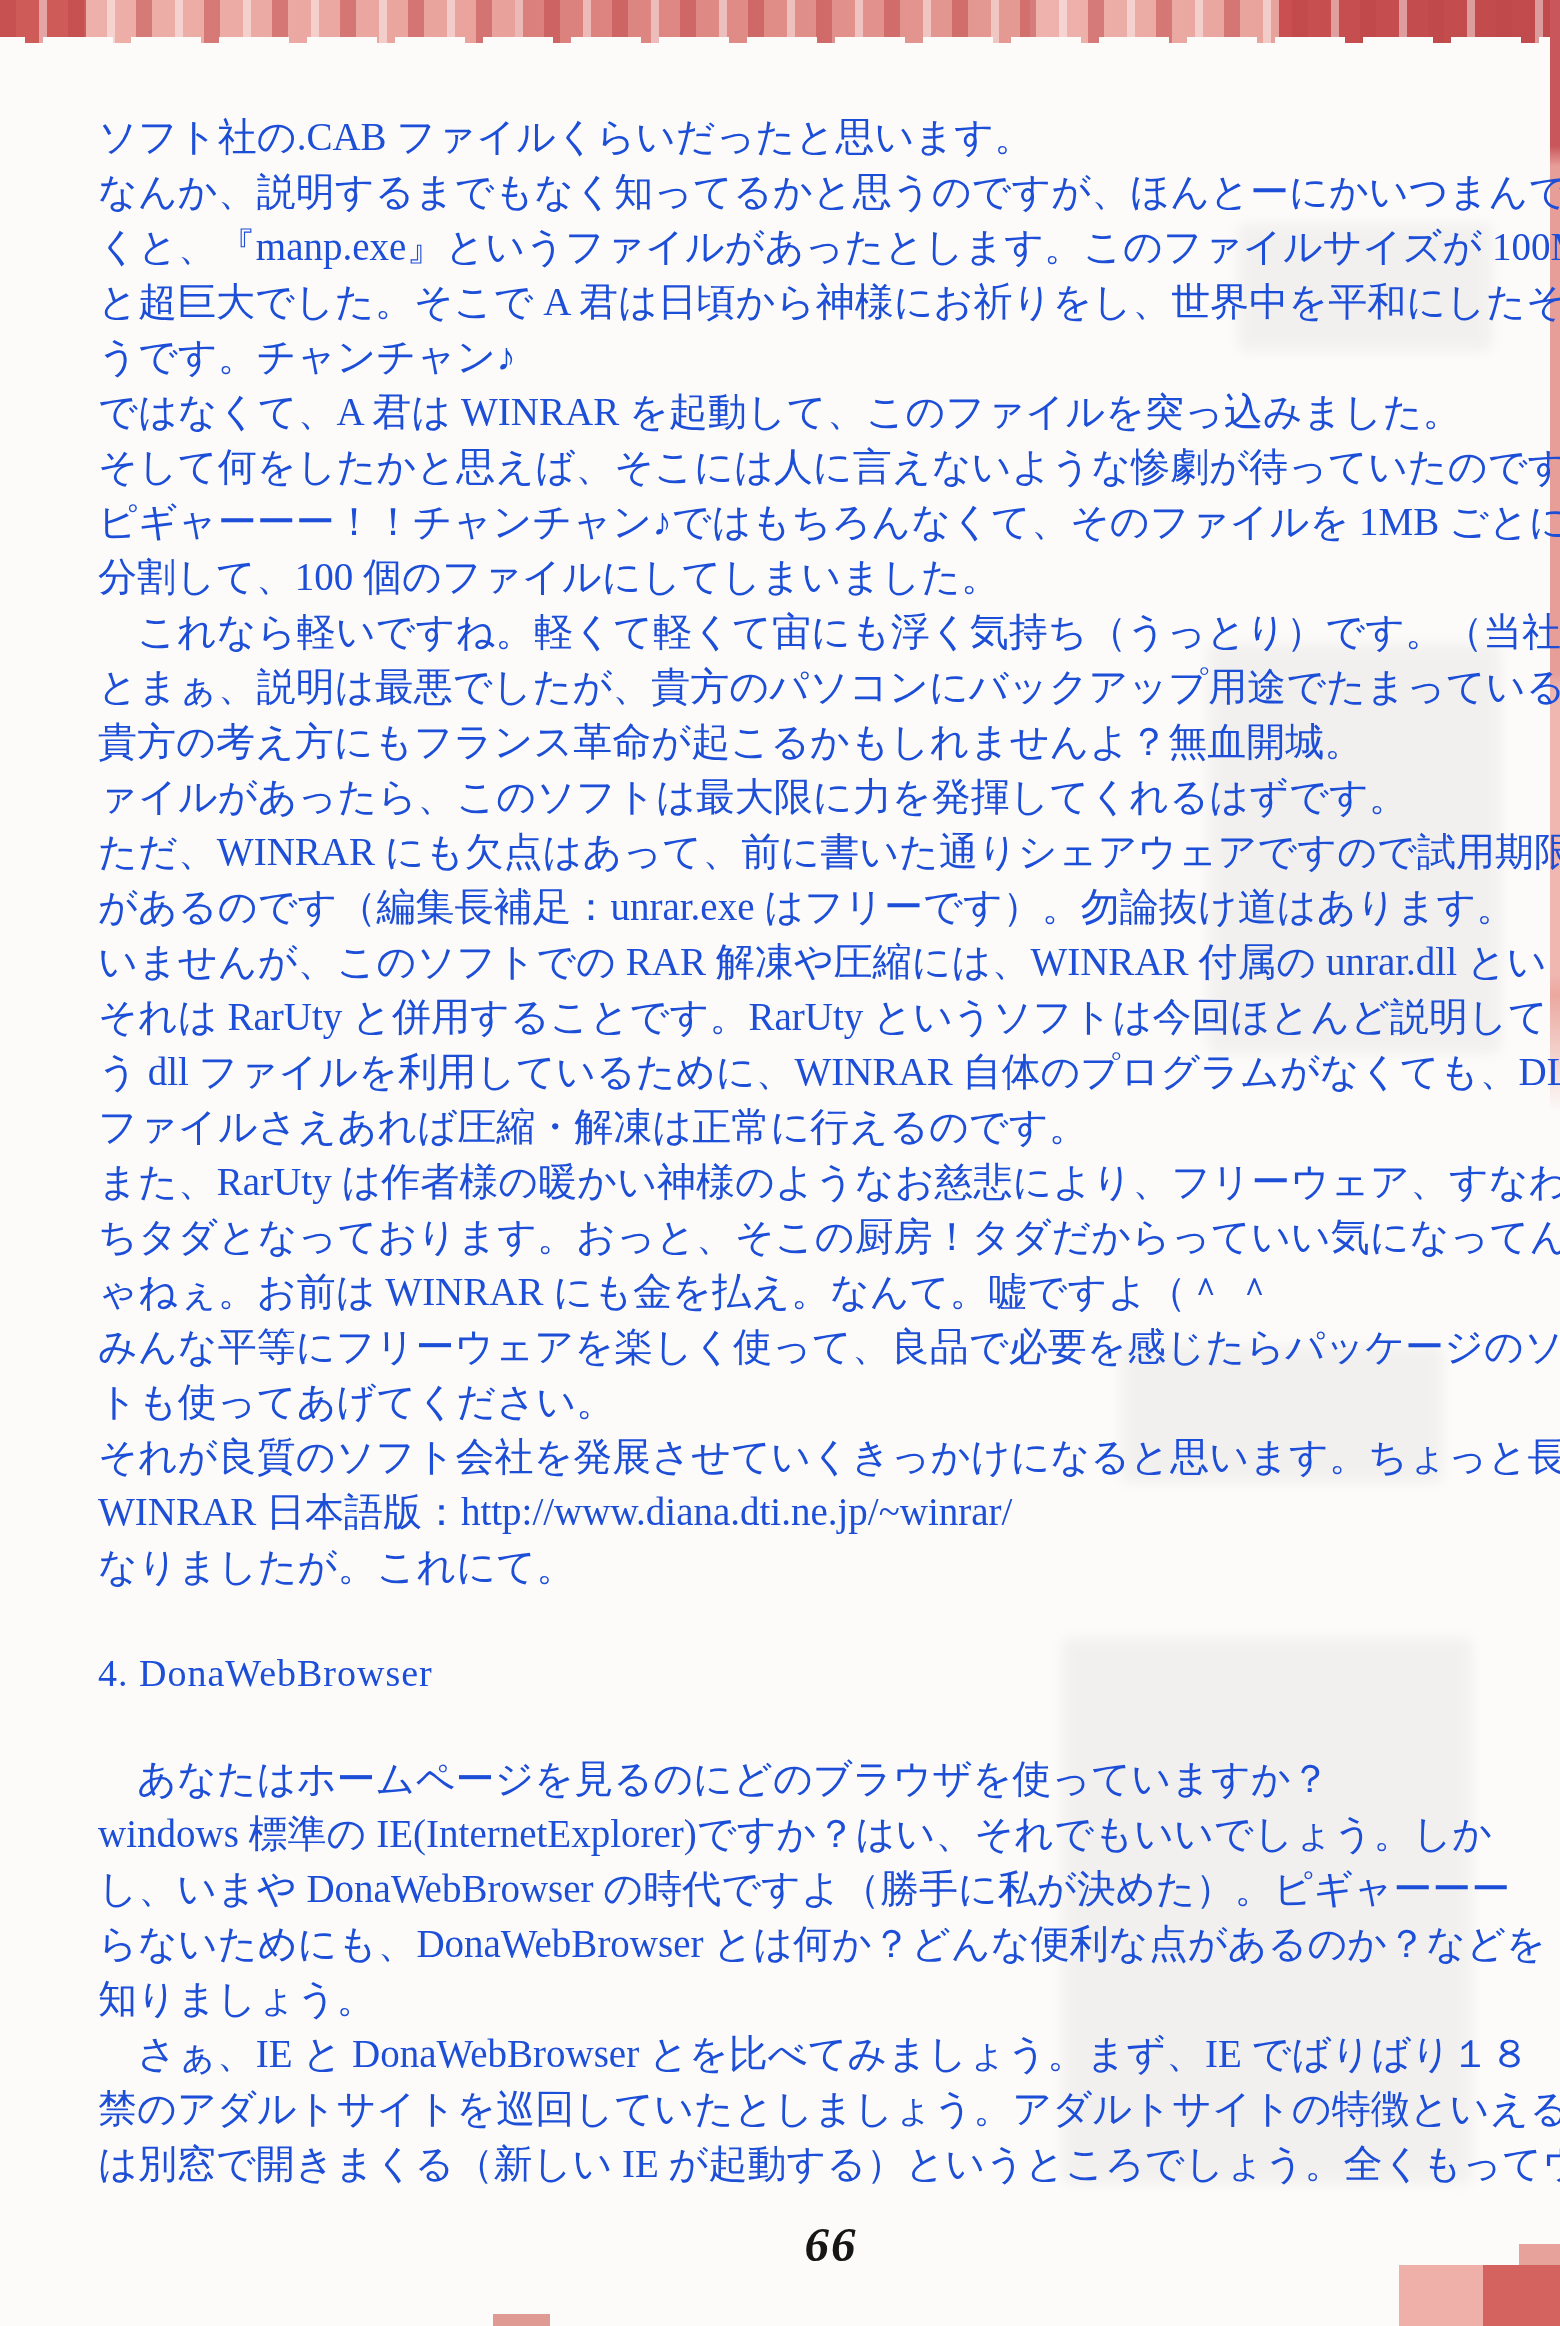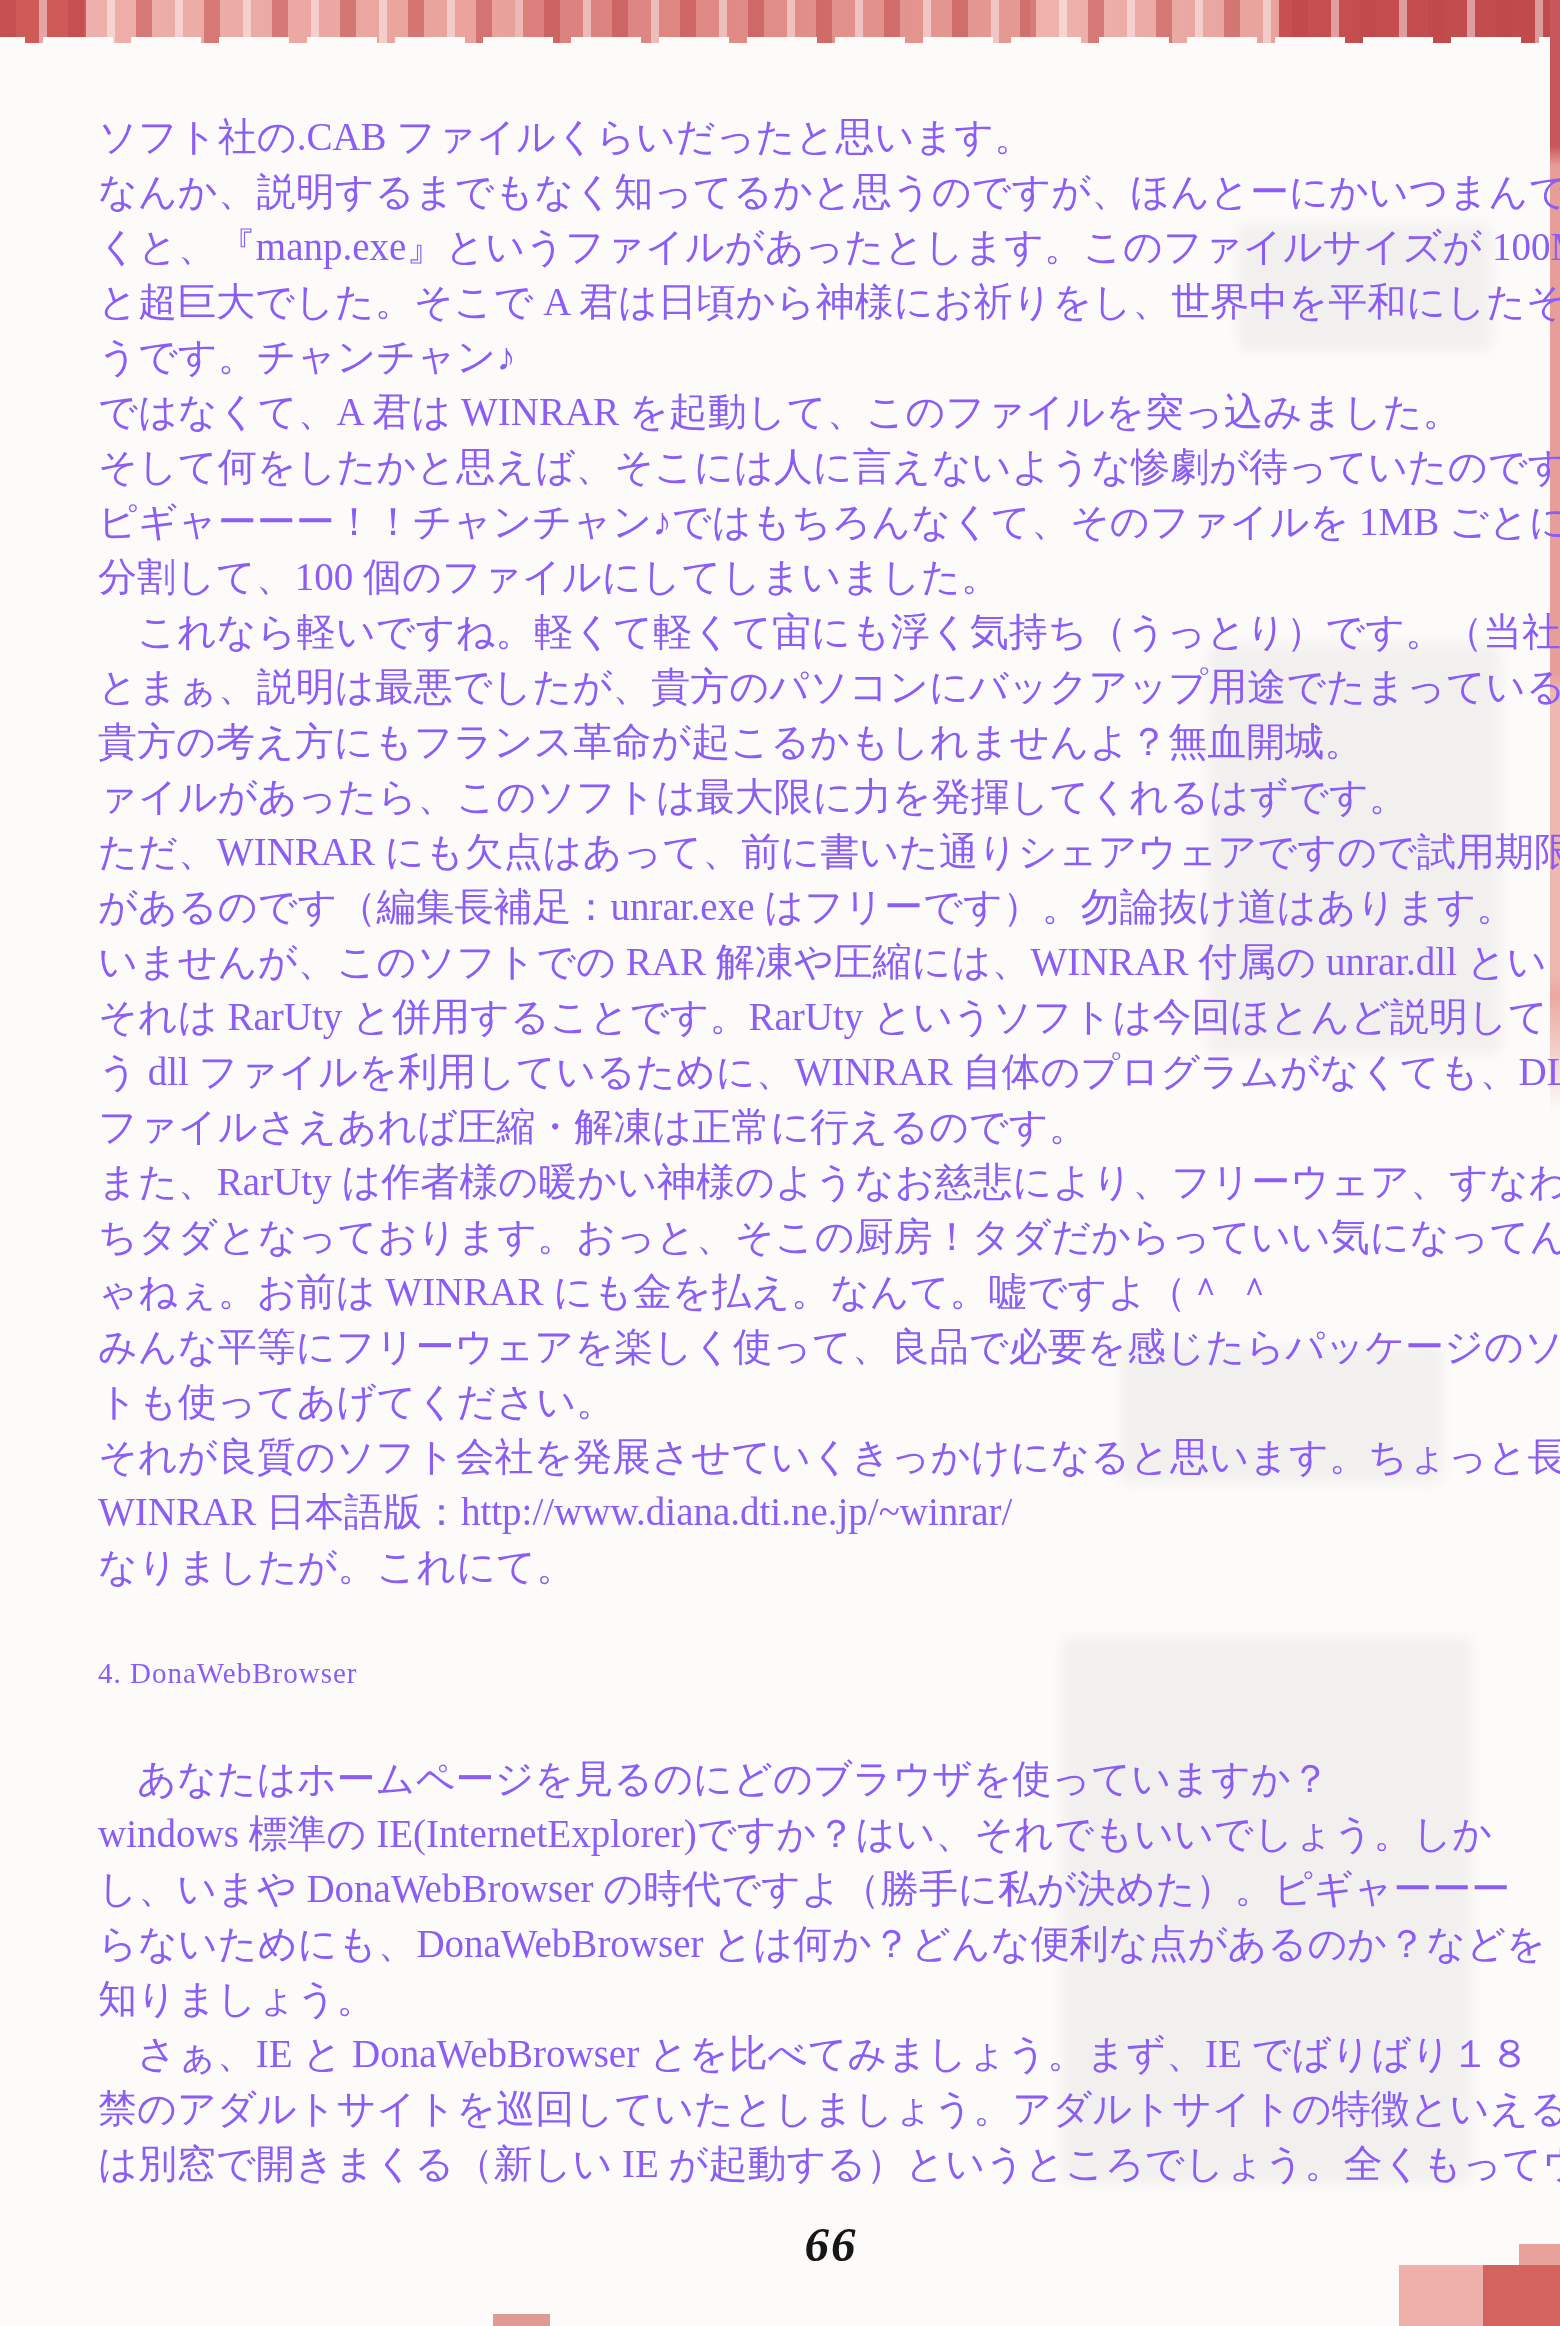--- a/index.html
+++ b/index.html
@@ -85,31 +85,31 @@
   .smudge.s2 { right: 59px;  top: 644px;  width: 293px; height: 410px; }
   .smudge.s3 { right: 117px; top: 1346px; width: 322px; height: 137px; }
   .smudge.s4 { right: 88px;  top: 1638px; width: 410px; height: 546px; }
 
   
   .text-block {
     position: absolute;
     top: 109px;
     left: 98px;
     width: 1377px;
-    color: #8b5cf6;
+    color: #1d4ed8;
   }
   .line {
     font-size: 39px;
     line-height: 55px;
     height: 55px;
     white-space: nowrap;
     letter-spacing: 0px;
   }
   .section-heading {
-    font-size: 29px;
+    font-size: 38px;
     line-height: 56px;
     margin-top: 51px;
     margin-bottom: 50px;
     letter-spacing: 1px;
   }
   .page-number {
     position: absolute;
     top: 2216px;
     left: 0;
     width: 100%;

